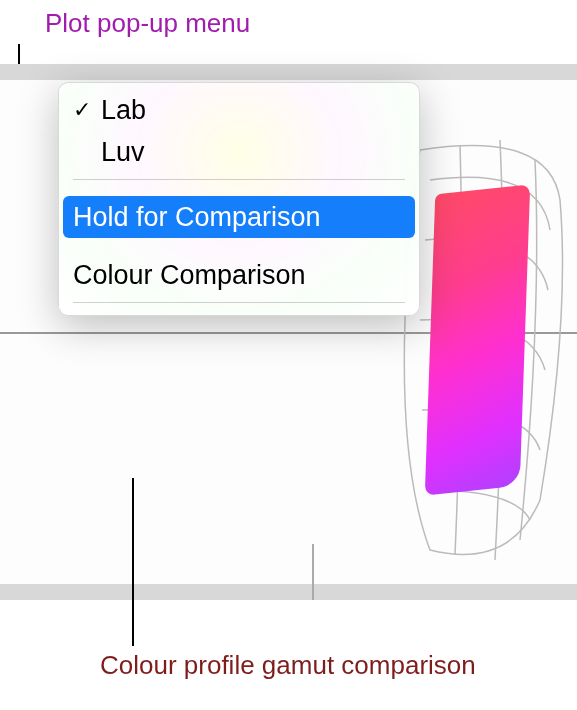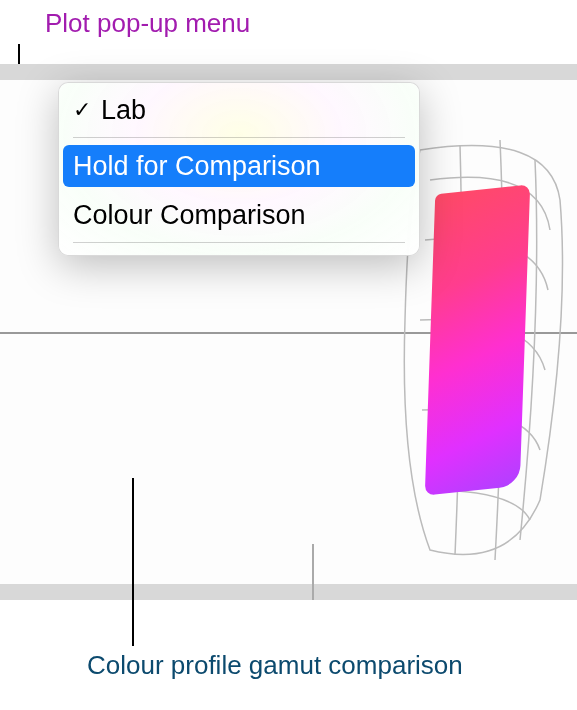--- a/index.html
+++ b/index.html
@@ -137,21 +137,21 @@
     .menu-item .checkmark {
       width: 28px;
       display: inline-block;
       text-align: left;
       font-size: 22px;
     }
     
     .menu-item.highlighted {
       background: #157efb;
       color: #fff;
-      margin: 7px 4px;
+      margin: 16px 4px;
       border-radius: 6px;
       padding-left: 10px;
     }
     
     .menu-item.highlighted .item-label {
       padding-left: 28px;
     }
     
     .menu-item.padded .item-label {
       padding-left: 28px;
@@ -168,23 +168,23 @@
       top: 478px;
       left: 132px;
       width: 2px;
       height: 168px;
       background: #000;
     }
     
     .annotation-bottom {
       position: absolute;
       top: 650px;
-      left: 87px;
+      left: 100px;
       font-size: 26px;
-      color: #0c4a6e;
+      color: #7f1d1d;
     }
   </style>
 </head>
 <body>
 
 <div class="annotation-top">Plot pop-up menu</div>
 <div class="arrow-down"></div>
 
 <div class="viewport">
   <div class="viewport-inner">
@@ -209,20 +209,24 @@
   </div>
 </div>
 
 <div class="menu">
   <div class="menu-bg-glow"></div>
 
   <div class="menu-item">
     <span class="checkmark">✓</span>
     <span class="item-label">Lab</span>
   </div>
+  <div class="menu-item">
+    <span class="checkmark"></span>
+    <span class="item-label">Luv</span>
+  </div>
 
   <div class="menu-divider"></div>
 
   <div class="menu-item highlighted">
     <span class="item-label" style="padding-left:0">Hold for Comparison</span>
   </div>
   <div class="menu-item padded">
     <span class="item-label" style="padding-left:0">Colour Comparison</span>
   </div>
 

